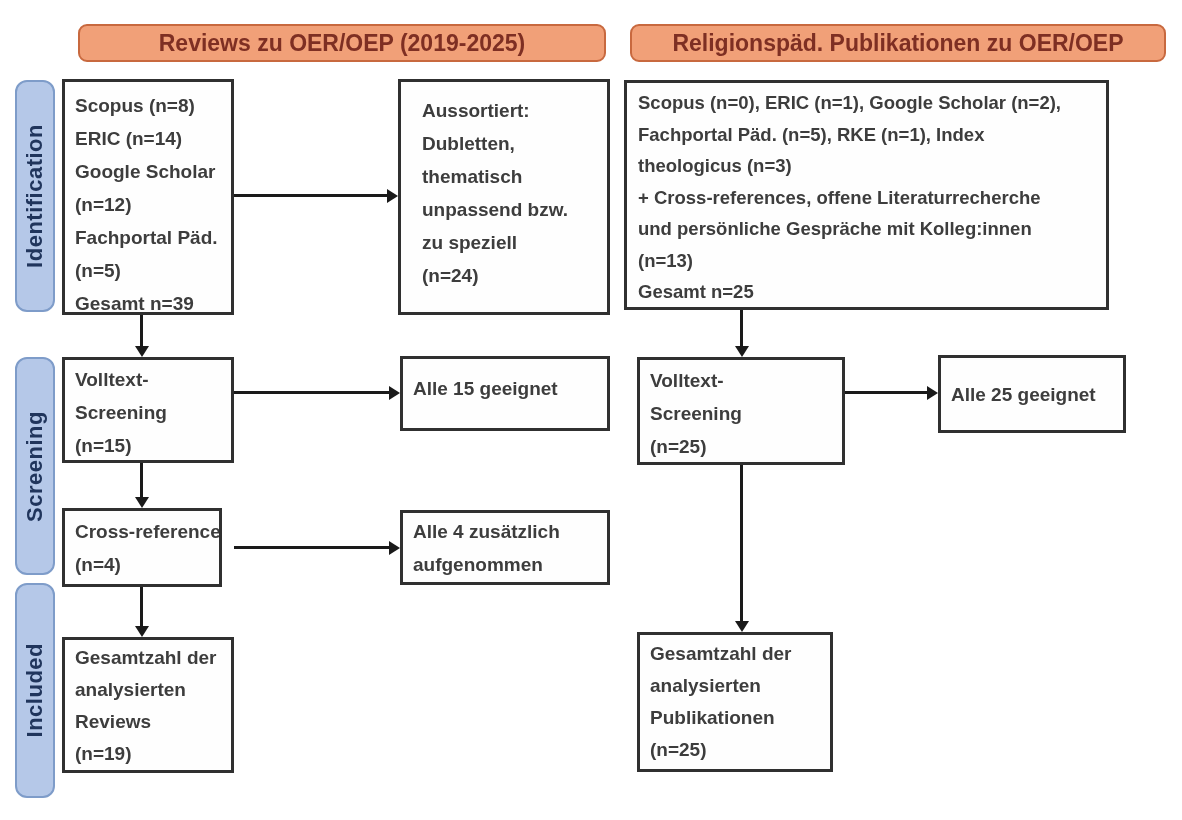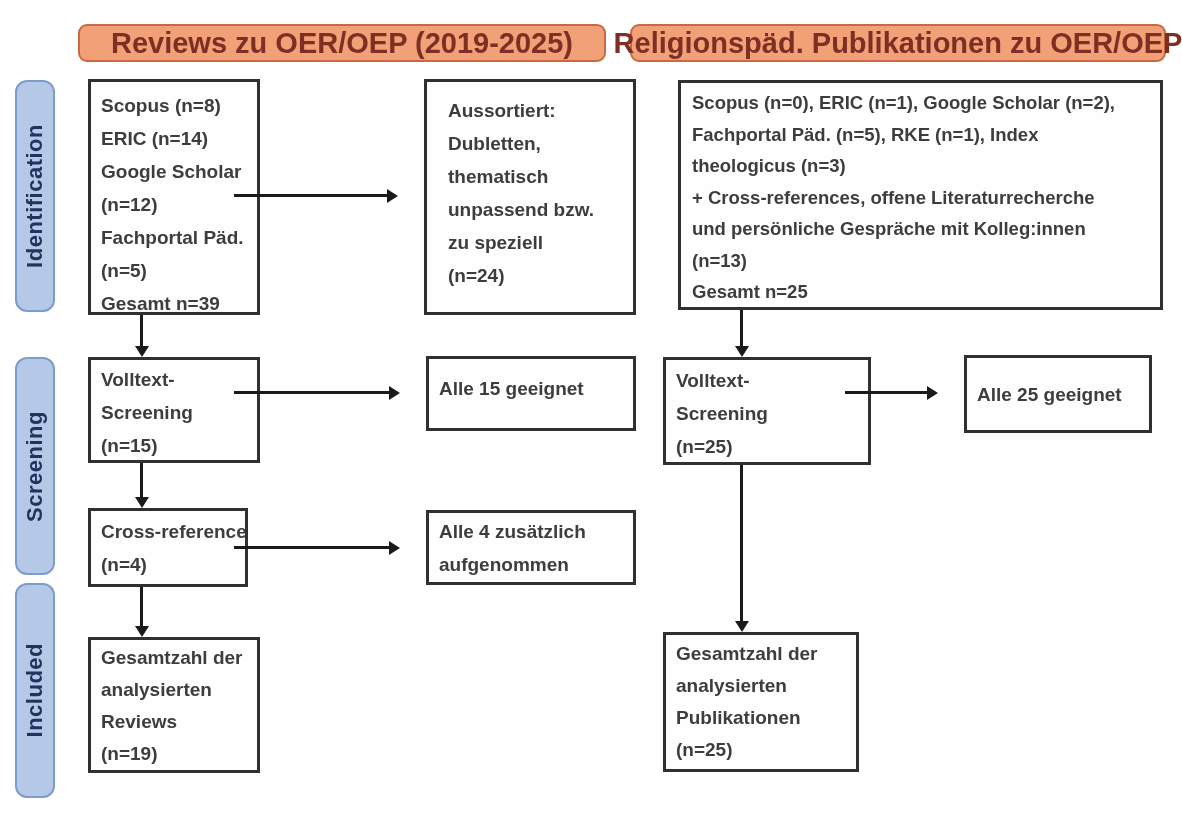--- a/index.html
+++ b/index.html
@@ -27,21 +27,21 @@
     overflow: hidden;
   }
   .hdr {
     position: absolute;
     box-sizing: border-box;
     background: var(--header-fill);
     border: 2px solid var(--header-border);
     border-radius: 9px;
     color: var(--header-text);
     font-weight: 700;
-    font-size: 29px;
+    font-size: 23px;
     display: flex;
     align-items: center;
     justify-content: center;
     white-space: pre;
   }
   .stage {
     position: absolute;
     box-sizing: border-box;
     background: var(--stage-fill);
     border: 2px solid var(--stage-border);
@@ -64,21 +64,20 @@
     box-sizing: border-box;
     background: #FEFEFE;
     border: 3px solid var(--box-border);
     color: var(--box-text);
     font-weight: 700;
     font-size: 19px;
     line-height: 33px;
     padding: 5px 10px;
     white-space: pre;
     overflow: hidden;
-    margin-left: 26px;
   }
   .arrow-v {
     position: absolute;
     width: 3px;
     background: var(--arrow);
   }
   .arrow-v::after {
     content: "";
     position: absolute;
     bottom: -11px;
@@ -112,21 +111,21 @@
   #stage-included       { left: 15px; top: 583px; width: 40px; height: 215px; }
   
   #lb-sources          { left: 62px;  top: 79px;  width: 172px; height: 236px; padding-top: 7px; }
   #lb-excluded         { left: 398px; top: 79px;  width: 212px; height: 236px; padding-top: 12px; padding-left: 21px; }
   #lb-fulltext         { left: 62px;  top: 357px; width: 172px; height: 106px; padding-top: 3px; }
   #lb-fulltext-result  { left: 400px; top: 356px; width: 210px; height: 75px;  padding-top: 13px; }
   #lb-crossref         { left: 62px;  top: 508px; width: 160px; height: 79px;  padding-top: 4px; }
   #lb-crossref-result  { left: 400px; top: 510px; width: 210px; height: 75px;  padding-top: 2px; }
   #lb-total            { left: 62px;  top: 637px; width: 172px; height: 136px; padding-top: 2px; line-height: 32px; }
   
-  #rb-sources          { left: 652px; top: 80px;  width: 485px; height: 230px; font-size: 18.5px; line-height: 31.5px; padding: 4px 11px; }
+  #rb-sources          { left: 624px; top: 80px;  width: 485px; height: 230px; font-size: 18.5px; line-height: 31.5px; padding: 4px 11px; }
   #rb-fulltext         { left: 637px; top: 357px; width: 208px; height: 108px; padding-top: 4px; }
   #rb-fulltext-result  { left: 938px; top: 355px; width: 188px; height: 78px;  padding-top: 20px; }
   #rb-total            { left: 637px; top: 632px; width: 196px; height: 140px; padding-top: 3px; line-height: 32px; }
   
   #arrow-l-src-ft   { left: 140px; top: 315px; height: 31px; }
   #arrow-l-src-exc  { left: 234px; top: 194px; width: 153px; }
   #arrow-l-ft-cr    { left: 140px; top: 463px; height: 34px; }
   #arrow-l-ft-res   { left: 234px; top: 391px; width: 155px; }
   #arrow-l-cr-tot   { left: 140px; top: 587px; height: 39px; }
   #arrow-l-cr-res   { left: 234px; top: 546px; width: 155px; }

